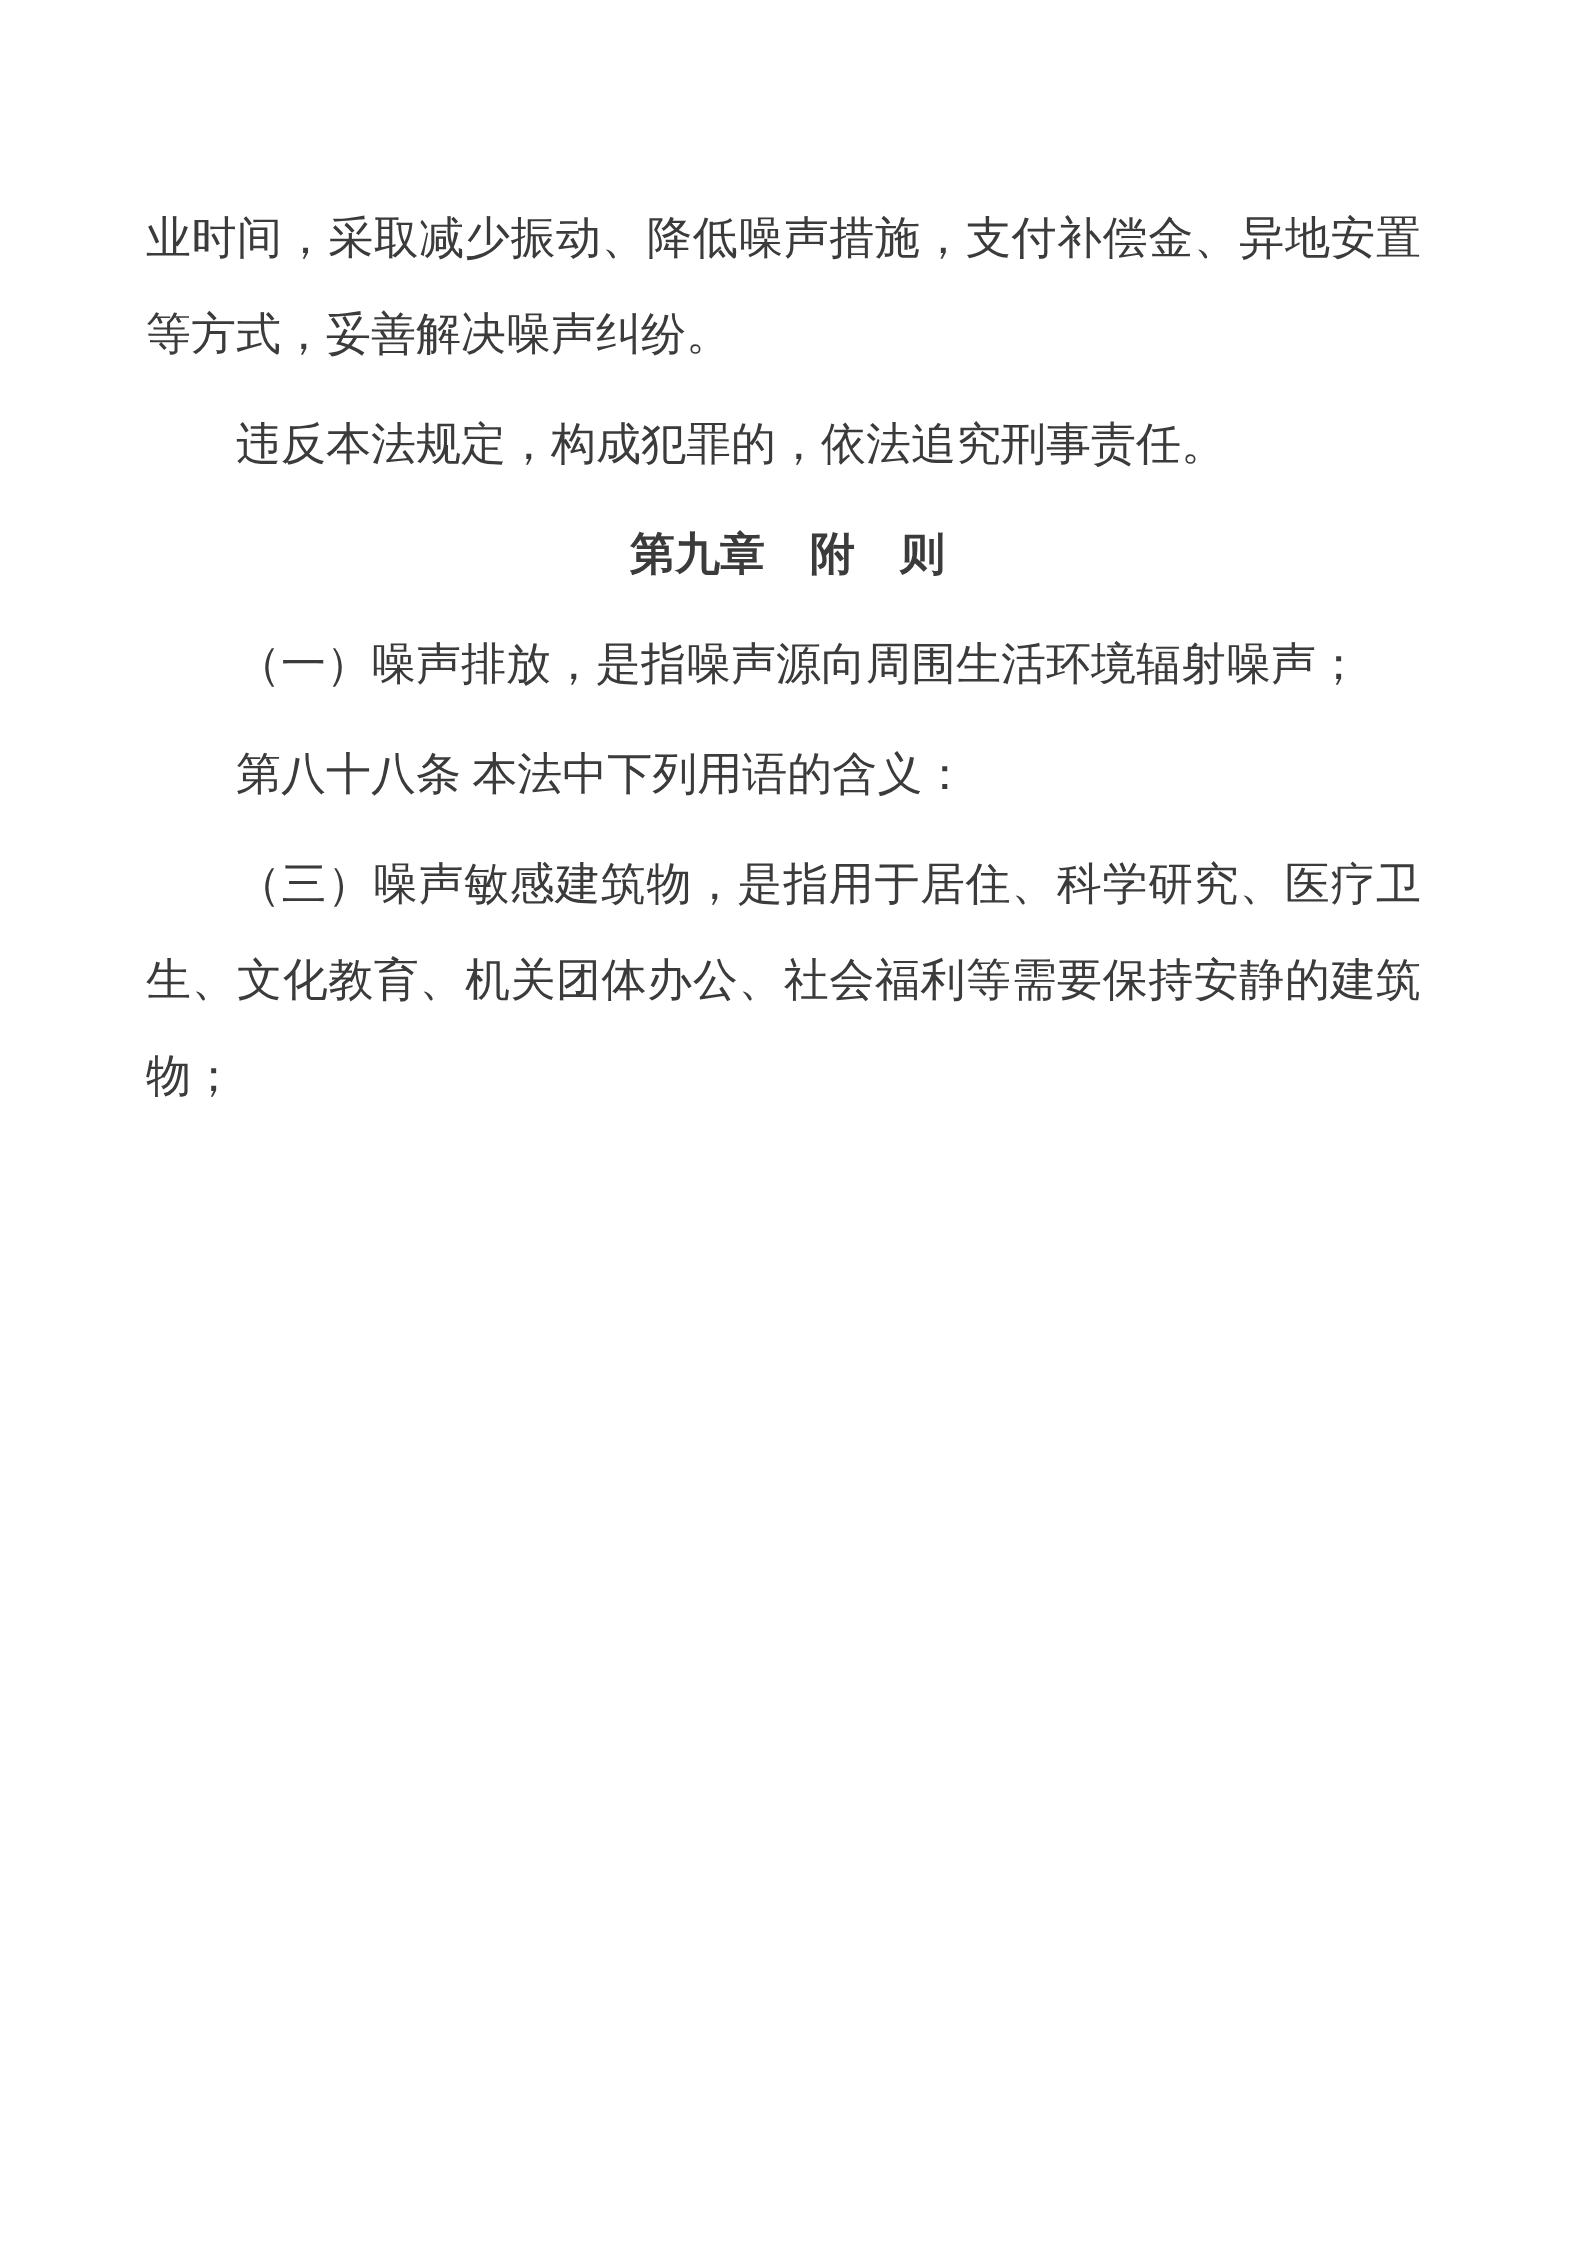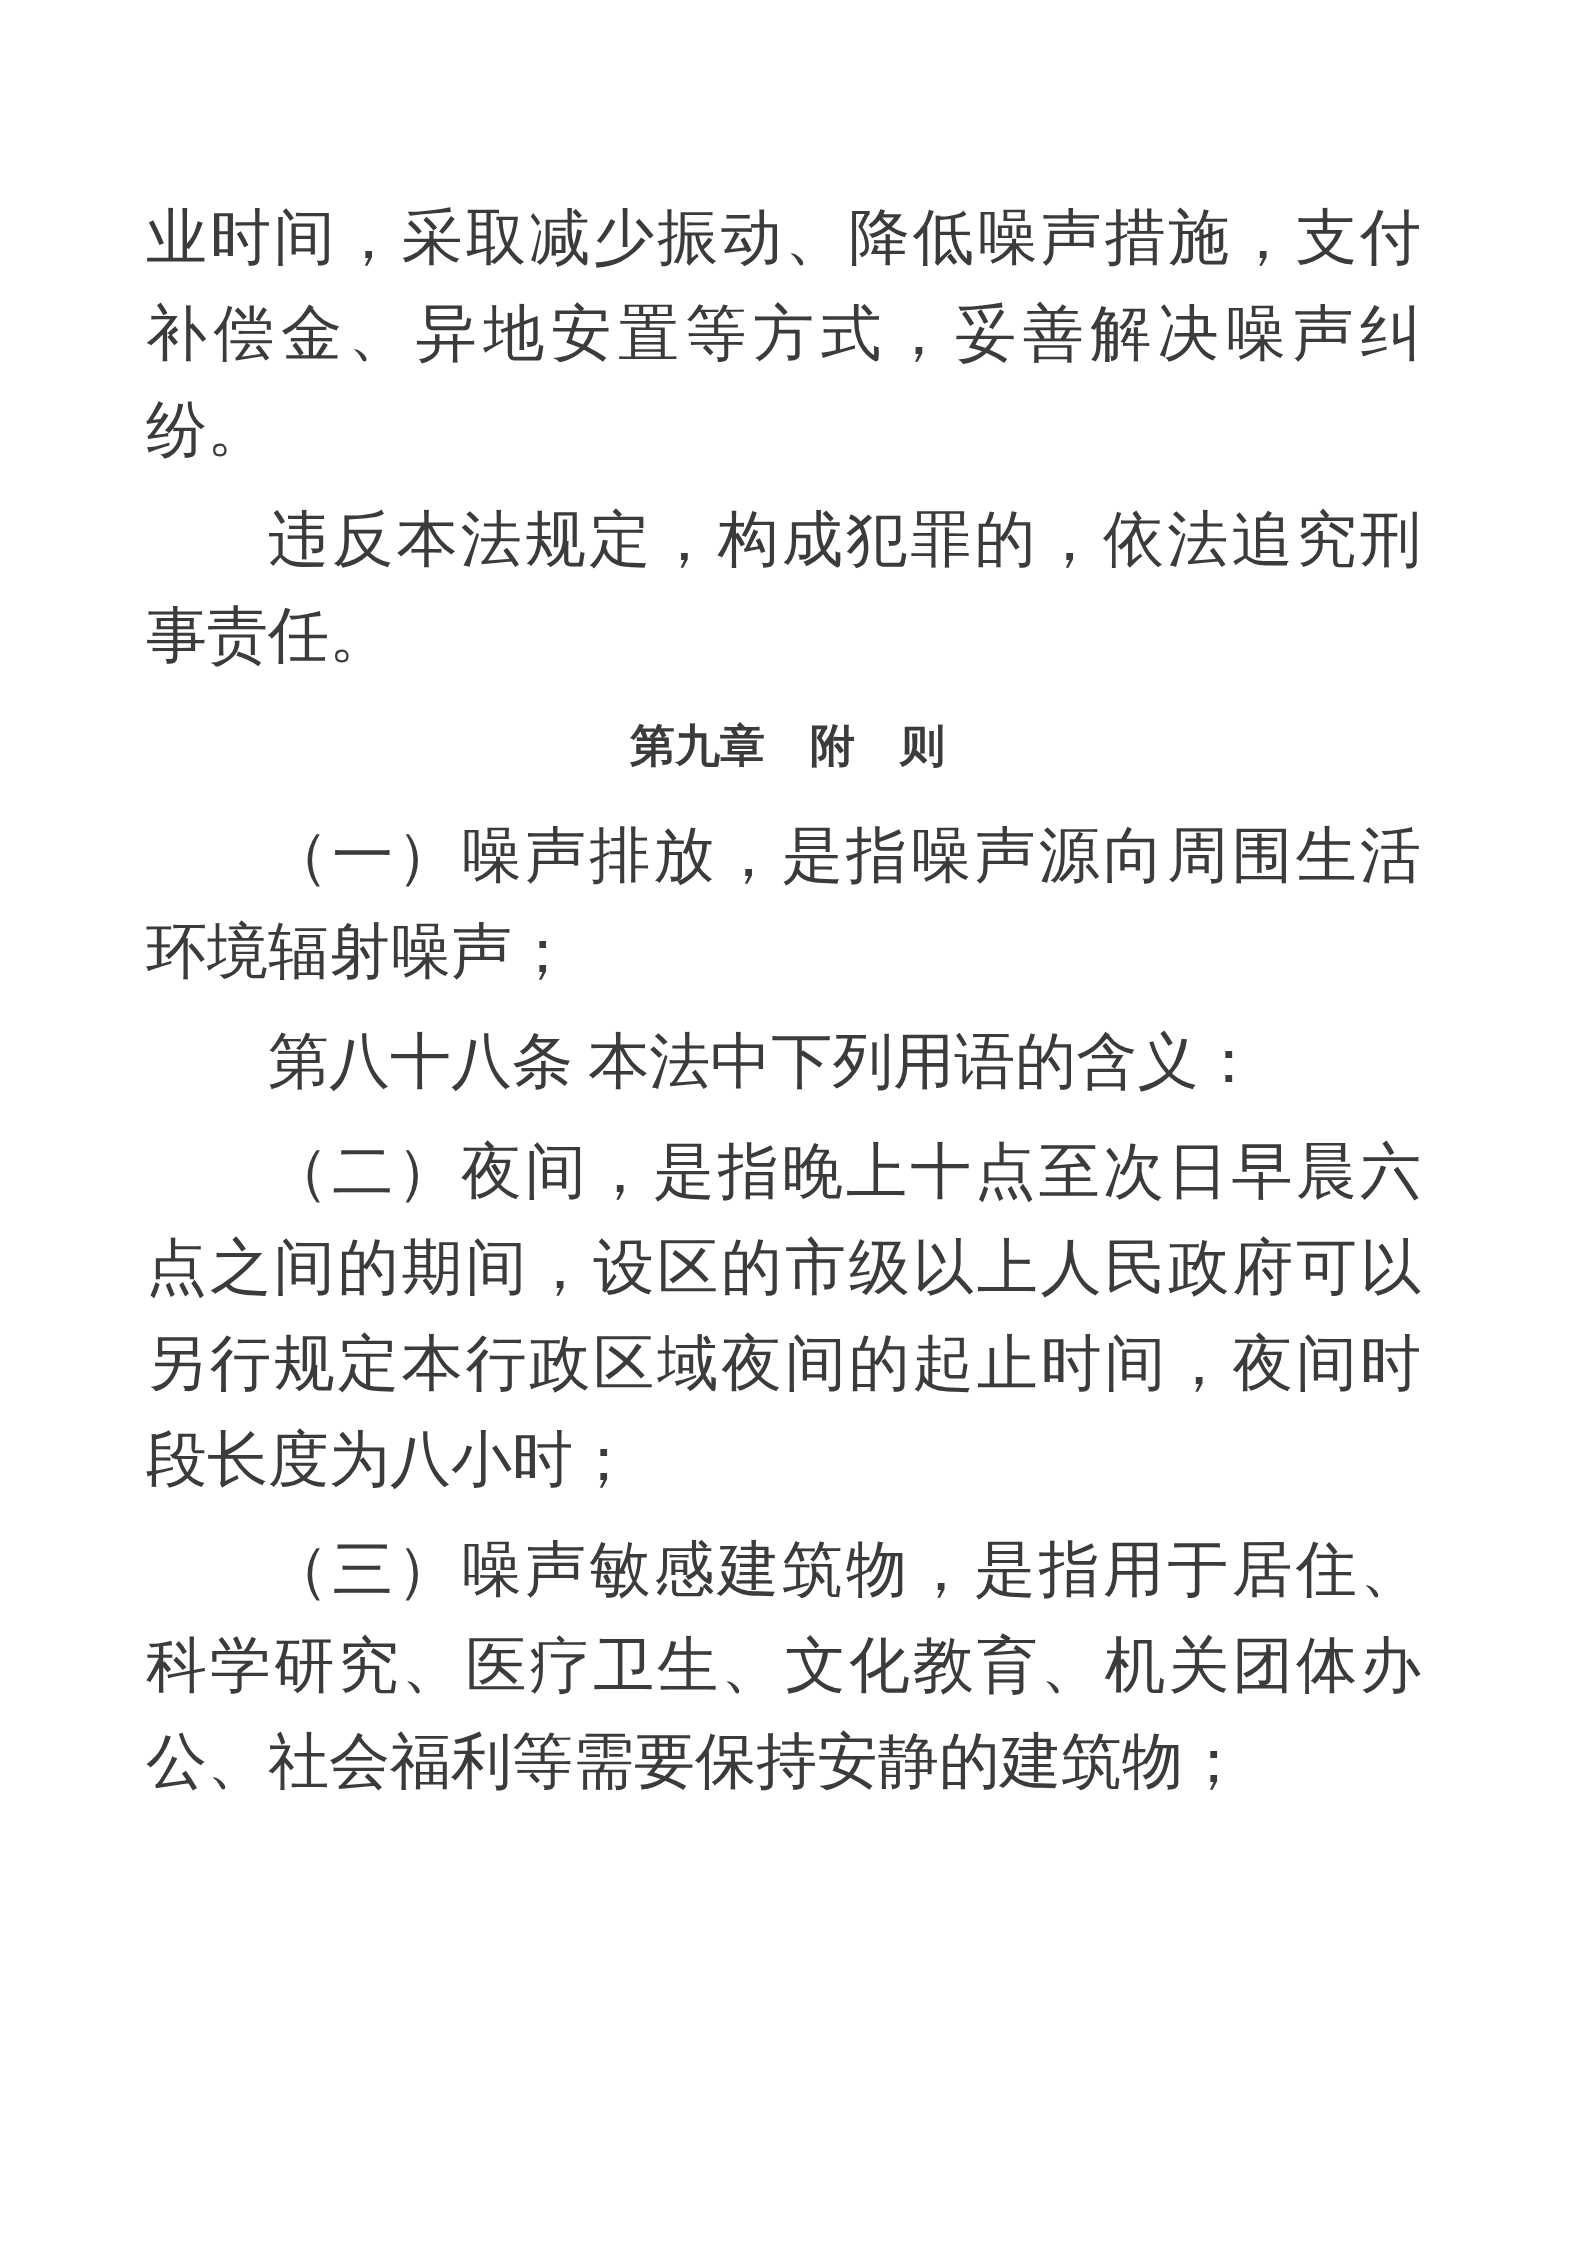--- a/index.html
+++ b/index.html
@@ -12,21 +12,21 @@
     overflow: hidden;
   }
   .page {
     box-sizing: border-box;
     width: 1587px;
     height: 2245px;
     padding: 190px 158px 0 146px;
     background: #ffffff;
   }
   .doc p {
-    font-size: 61px;
+    font-size: 45px;
     line-height: 96px;
     margin: 0 8px 14px 0;
     text-align: justify;
     text-justify: inter-ideograph;
     line-break: strict;
     word-break: normal;
     letter-spacing: 0;
   }
   .doc p.indent { text-indent: 2em; }
   .doc h2 {
@@ -40,16 +40,15 @@
 </head>
 <body style="background: rgb(255, 255, 255); color: rgb(59, 59, 59);">
 
 <main class="page">
   <div class="doc">
       <p>业时间，采取减少振动、降低噪声措施，支付补偿金、异地安置等方式，妥善解决噪声纠纷。</p>
       <p class="indent">违反本法规定，构成犯罪的，依法追究刑事责任。</p>
       <h2>第九章　附　则</h2>
       <p class="indent">（一）噪声排放，是指噪声源向周围生活环境辐射噪声；</p>
       <p class="indent">第八十八条 本法中下列用语的含义：</p>
-      <p class="indent">（二）夜间，是指晚上十点至次日早晨六点之间的期间，设区的市级以上人民政府可以另行规定本行政区域夜间的起止时间，夜间时段长度为八小时；</p>
       <p class="indent">（三）噪声敏感建筑物，是指用于居住、科学研究、医疗卫生、文化教育、机关团体办公、社会福利等需要保持安静的建筑物；</p>
     </div>
 </main>
 
 </body></html>

